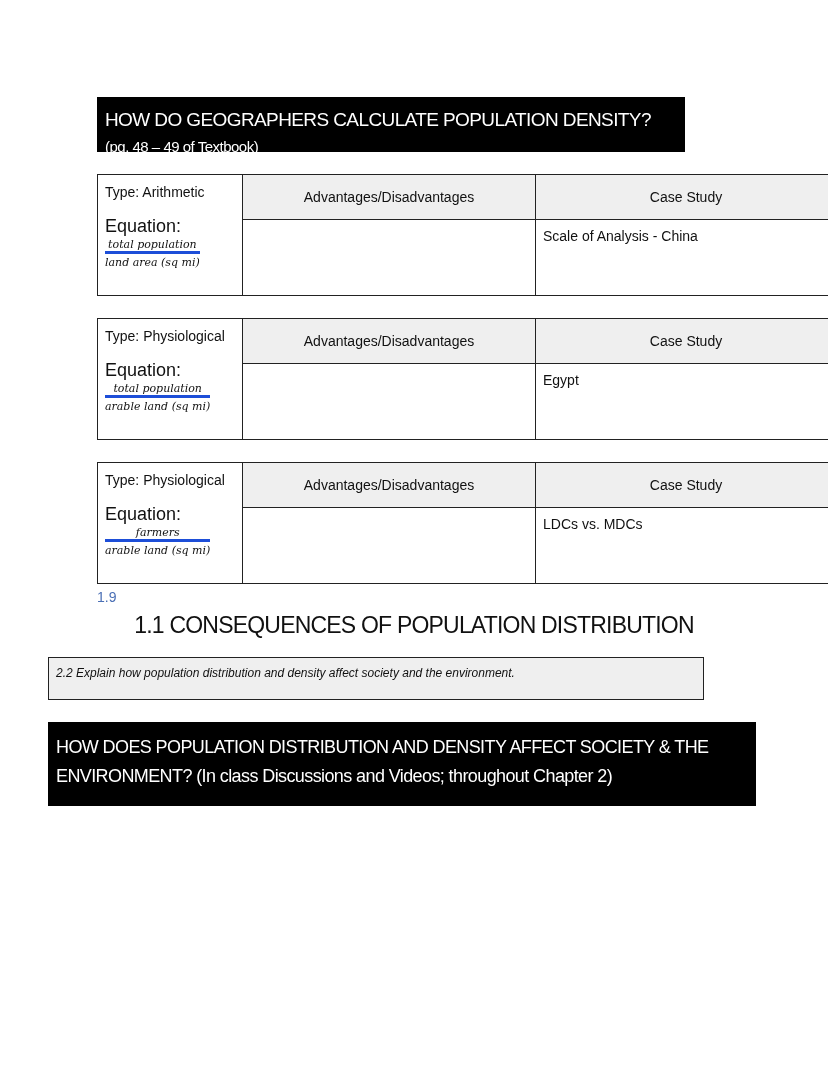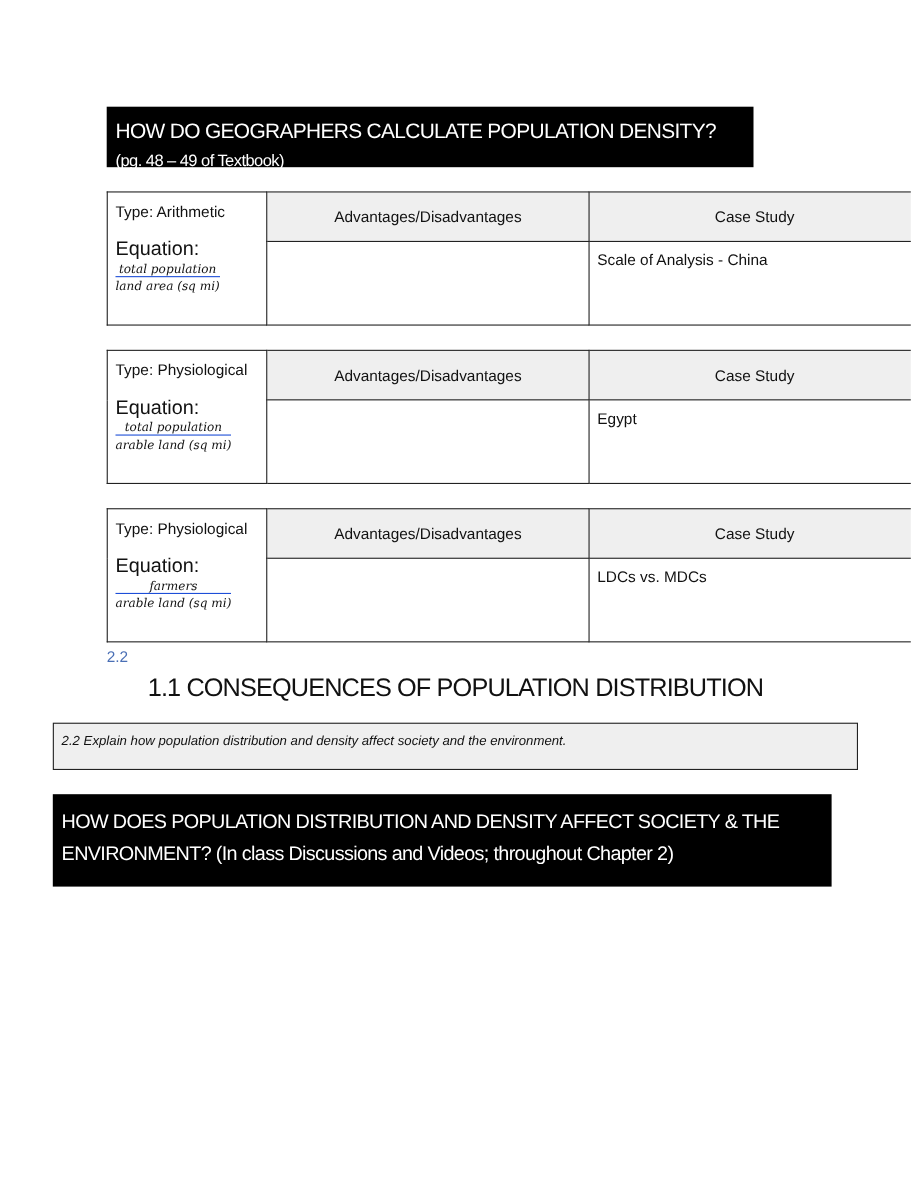--- a/index.html
+++ b/index.html
@@ -10,25 +10,25 @@
   .banner1 { left:97px; top:97px; width:588px; height:55px; padding:10px 8px; font-size:19px; letter-spacing:-0.6px; line-height:26px; }
   .banner1 .sub { font-size:15px; letter-spacing:-0.5px; }
   .tbl { position:absolute; left:97px; width:740px; border-collapse:collapse; }
   .tbl td { border:1.5px solid #222; vertical-align:top; font-size:14px; padding:0; box-sizing:border-box;margin-left:12px; }
   .t-type { width:145px; padding:9px 7px !important; }
   .t-head { background:#efefef; text-align:center; height:45px; vertical-align:middle !important; }
   .t-adv { width:293px; }
   .t-cs-body { padding:8px 7px !important; }
   .eq-label { margin-top:16px; font-size:18px; }
   .frac { display:inline-block; font-family:"DejaVu Serif", serif; font-style:italic; font-size:11px; text-align:center; margin-top:1px; }
-  .frac .num { display:block; padding:0 2px; border-bottom:1px solid #1d4ed8; }
+  .frac .num { display:block; padding:0 2px; border-bottom:3px solid #1d4ed8; }
   .frac .den { display:block; padding-top:2px; }
   .sec-num { position:absolute; left:97px; top:589px; color:#4a6fb5; font-size:14px; }
   .sec-title { position:absolute; left:0; width:828px; top:612px; text-align:center; font-size:23px; letter-spacing:-0.8px; font-stretch:condensed; }
-  .objective { position:absolute; left:48px; top:657px; width:732px; height:43px; box-sizing:border-box;
+  .objective { position:absolute; left:48px; top:657px; width:656px; height:43px; box-sizing:border-box;
                border:1.5px solid #222; background:#efefef; font-style:italic; font-size:12px; padding:8px 7px; }
   .banner2 { left:48px; top:722px; width:708px; height:84px; padding:11px 8px; font-size:18px; line-height:29px; letter-spacing:-0.6px; }
 </style>
 </head>
 <body>
 
 <div class="banner banner1">
   <span>HOW DO GEOGRAPHERS CALCULATE POPULATION DENSITY?</span>
   <span class="sub">(pg. 48 – 49 of Textbook)</span>
 </div>
@@ -89,17 +89,17 @@
     <td class="t-head t-adv">Advantages/Disadvantages</td>
     <td class="t-head">Case Study</td>
   </tr>
   <tr style="height:76px;">
     <td></td>
     <td class="t-cs-body">LDCs vs. MDCs</td>
   </tr>
 </tbody>
   </table>
 
-<div class="sec-num">2.2</div>
+<div class="sec-num">1.9</div>
 <div class="sec-title">1.1 CONSEQUENCES OF POPULATION DISTRIBUTION</div>
 <div class="objective">2.2 Explain how population distribution and density affect society and the environment.</div>
 
 <div class="banner banner2">HOW DOES POPULATION DISTRIBUTION AND DENSITY AFFECT SOCIETY &amp; THE ENVIRONMENT?   (In class Discussions and Videos; throughout Chapter 2)</div>
 
 </body></html>

